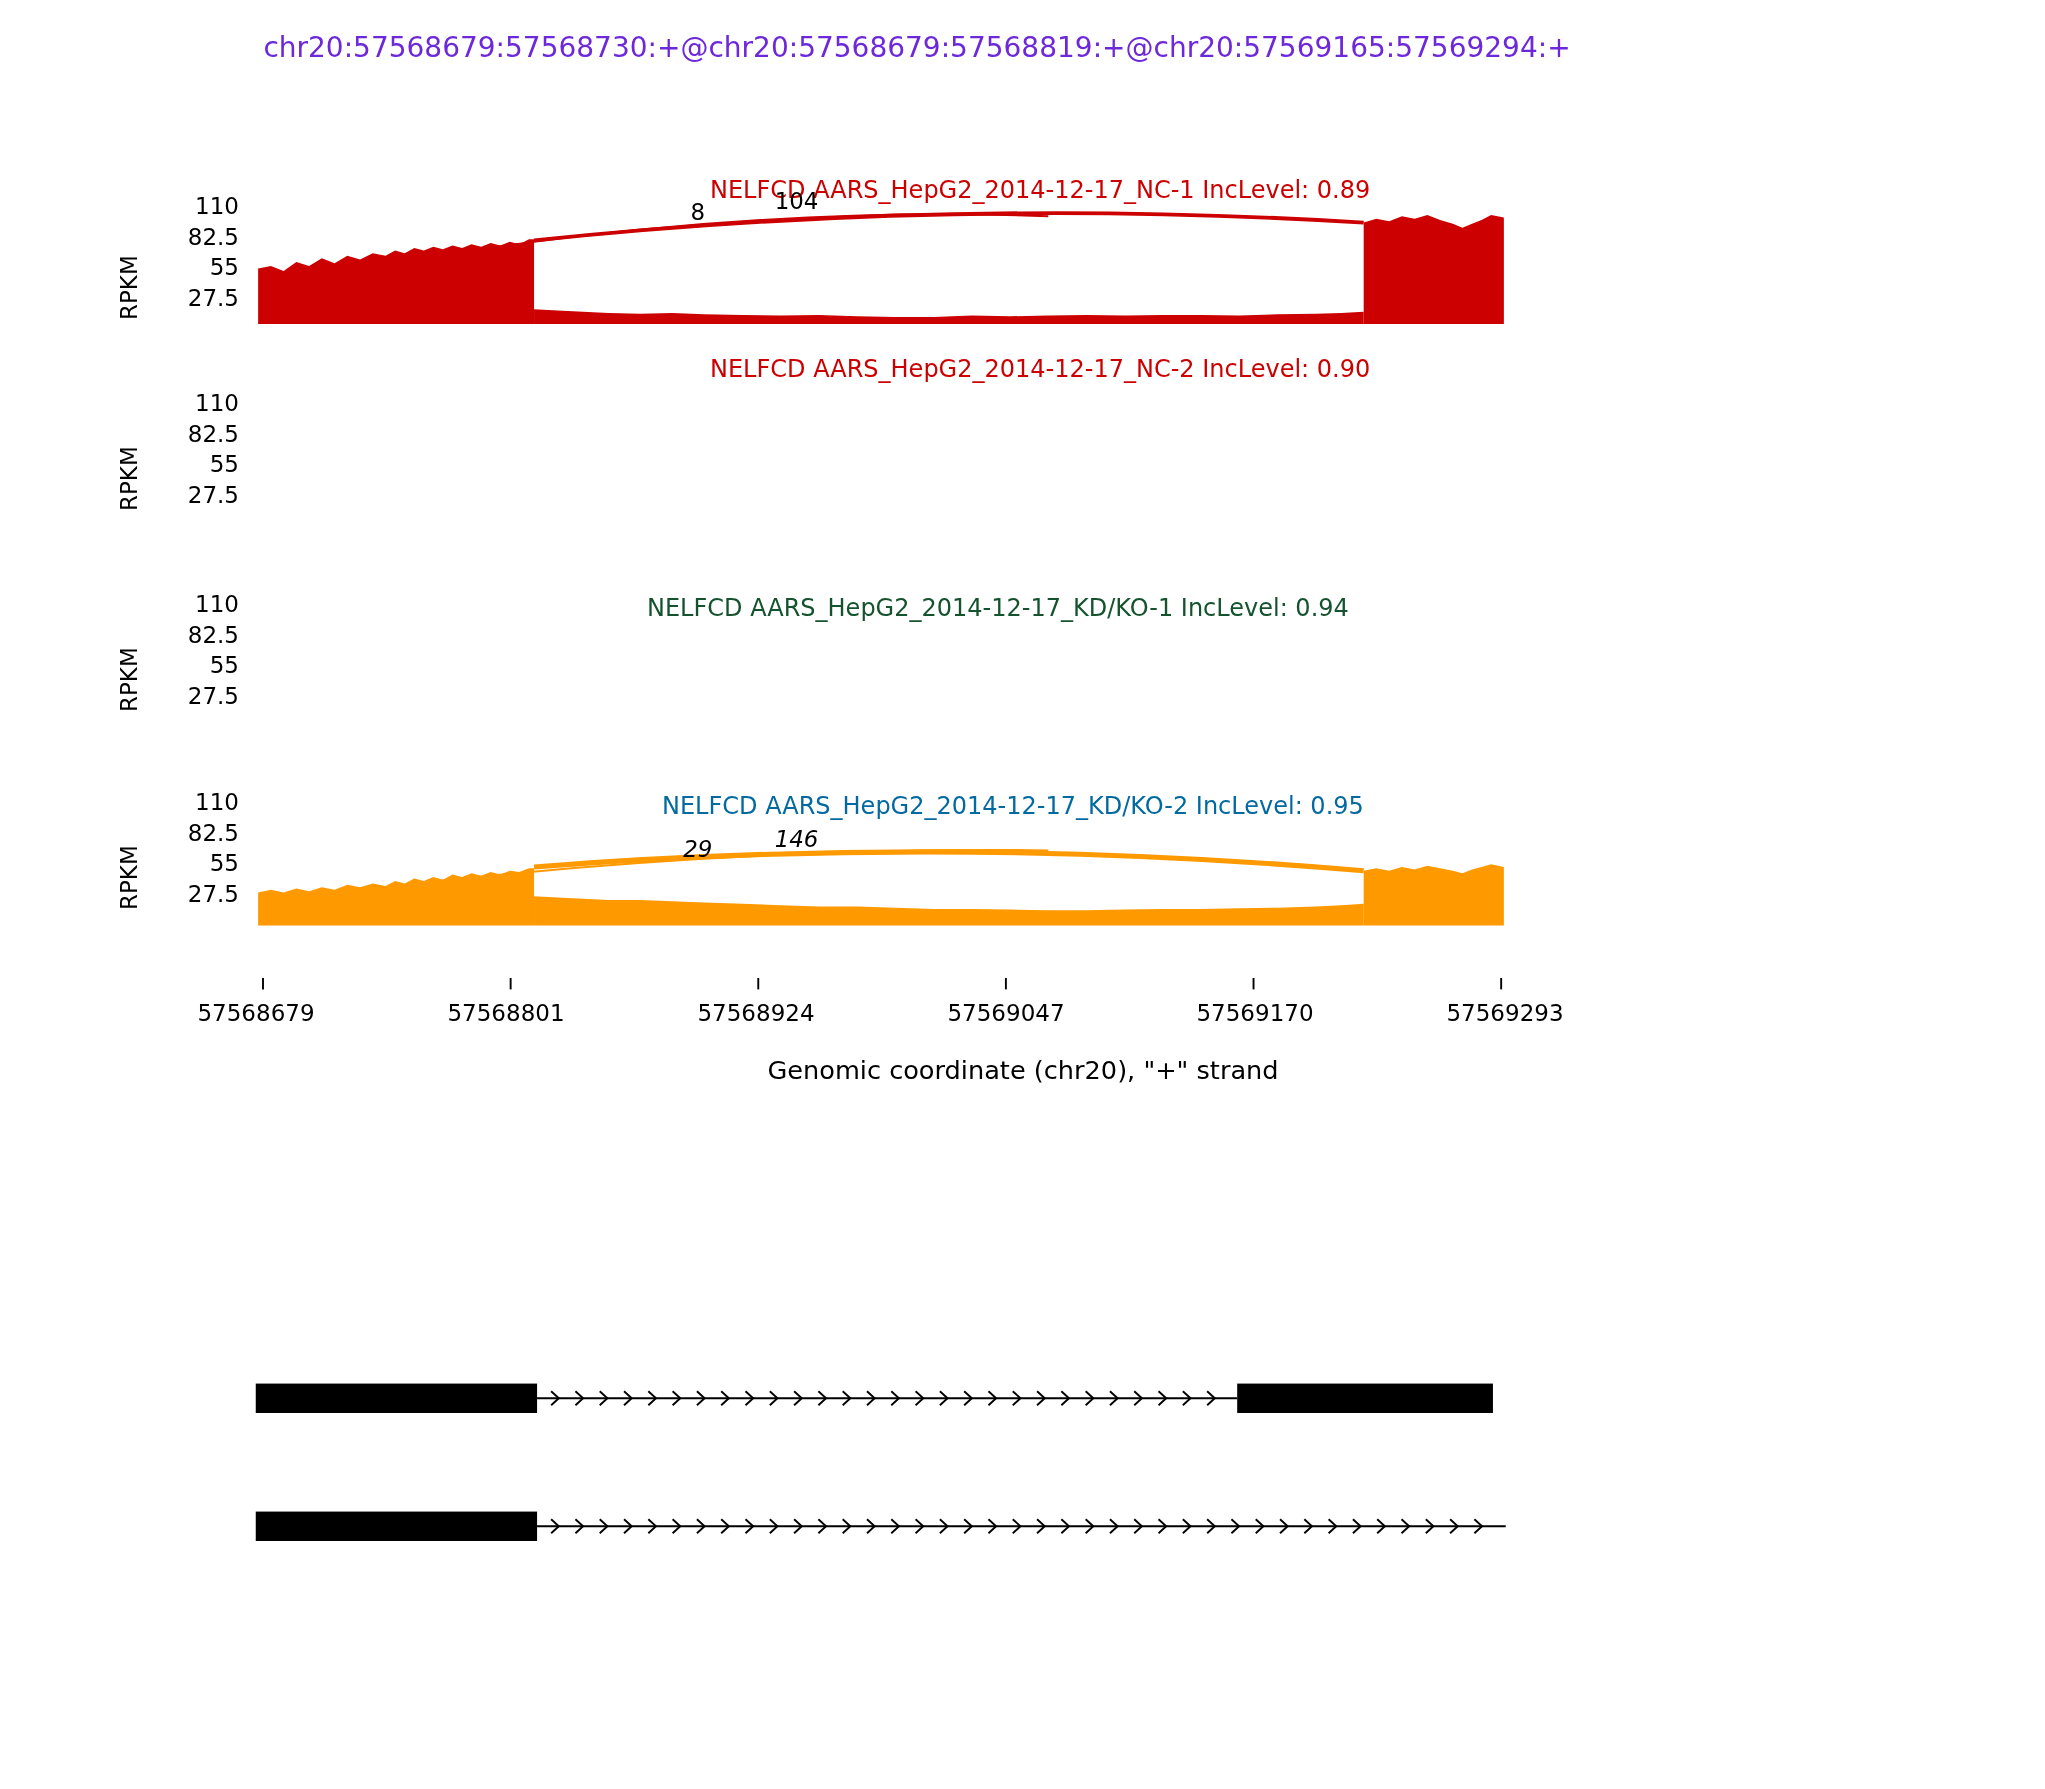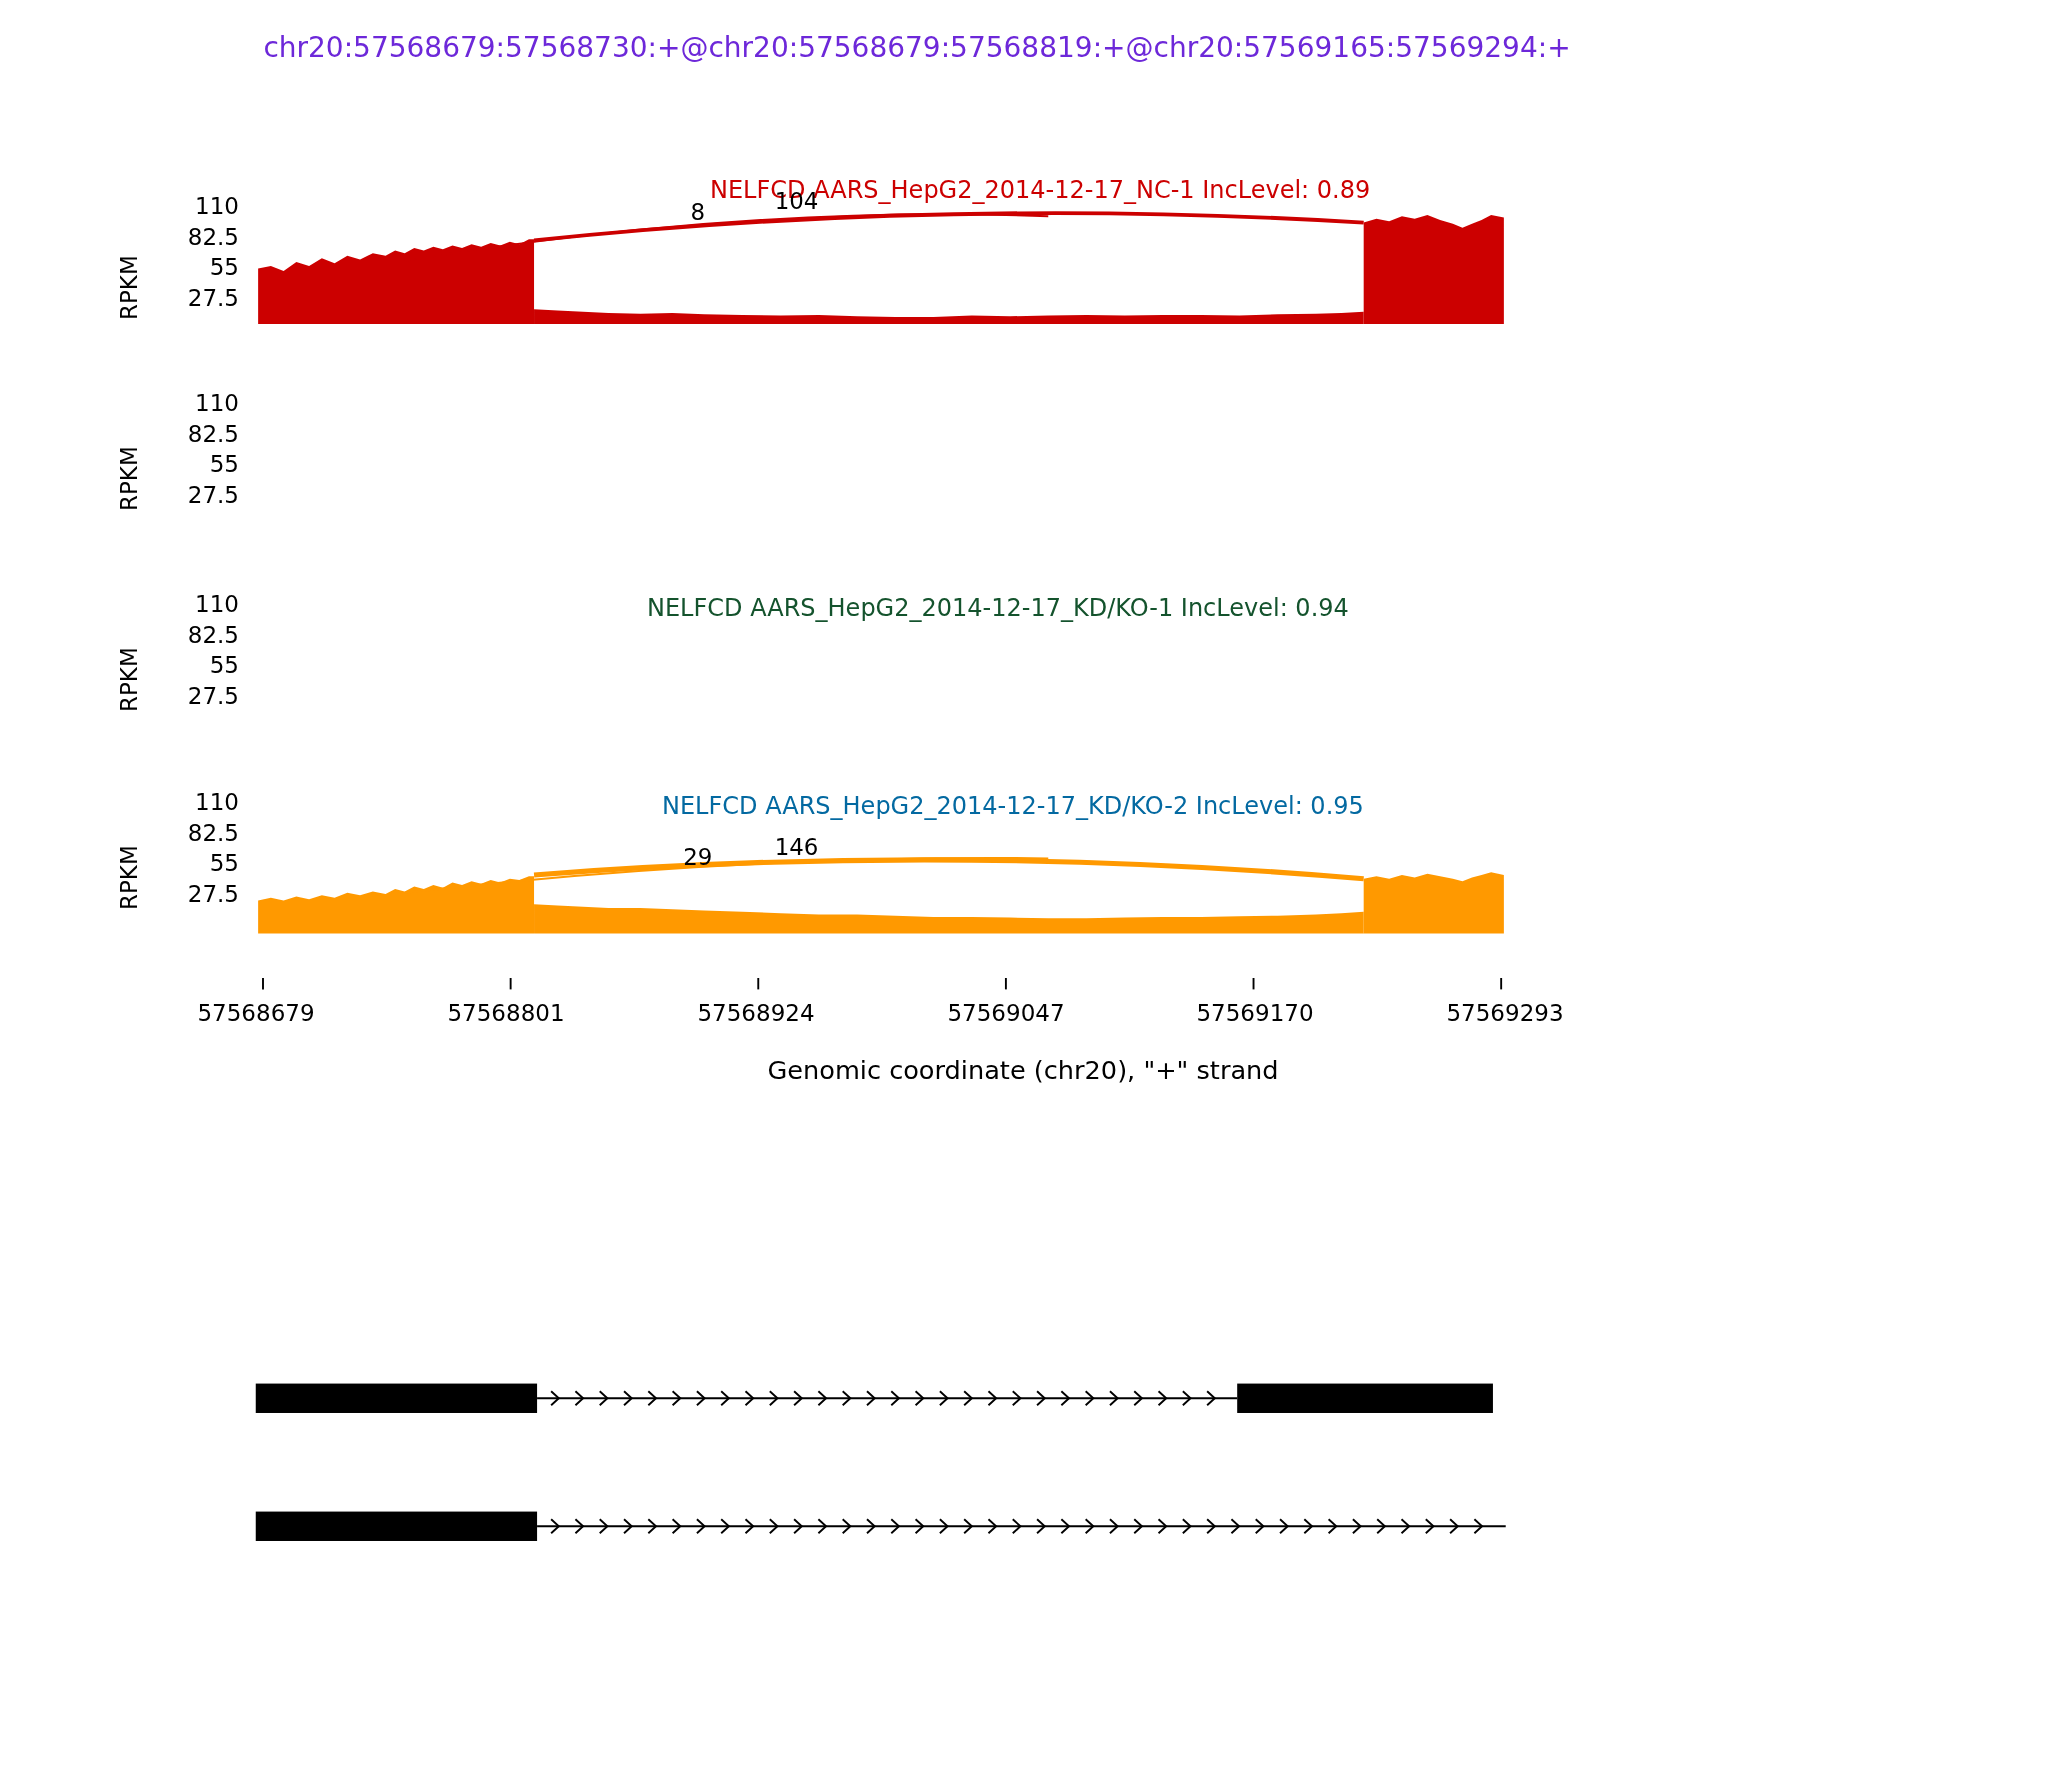--- a/index.html
+++ b/index.html
@@ -119,20 +119,21 @@
 
       <path fill="none" stroke="#cc0000" stroke-width="3" d="M230,108 Q760,20 1240,38"></path>
       <path fill="none" stroke="#cc0000" stroke-width="6" d="M433,76 Q1080,8 1735,48"></path>
       <text x="690" y="44" font-size="36" fill="#000000" text-anchor="middle" font-family="DejaVu Sans, sans-serif">8</text>
       <text x="845" y="26" font-size="36" fill="#000000" text-anchor="middle" font-family="DejaVu Sans, sans-serif">104</text>
     </svg>
   </div>
 </div>
 
 <div class="panel" style="top:358px;height:173px;">
+  <div class="panel-label" style="left:710px; top:-3.2px; color:#cc0000;">NELFCD AARS_HepG2_2014-12-17_NC-2 IncLevel: 0.90</div>
 
   <div class="axis-label" style="top:153px;">RPKM</div>
 
   <div class="ytick-col" style="top:32px;">
     <div class="ytick" style="top:0px;">110</div>
     <div class="ytick" style="top:31px;">82.5</div>
     <div class="ytick" style="top:61px;">55</div>
     <div class="ytick" style="top:92px;">27.5</div>
   </div>
 
@@ -157,21 +158,21 @@
 
   <div class="axis-label" style="top:137px;">RPKM</div>
 
   <div class="ytick-col" style="top:16px;">
     <div class="ytick" style="top:0px;">110</div>
     <div class="ytick" style="top:31px;">82.5</div>
     <div class="ytick" style="top:61px;">55</div>
     <div class="ytick" style="top:92px;">27.5</div>
   </div>
 
-  <div class="plot-area" style="top:28px;height:134px;">
+  <div class="plot-area" style="top:20px;height:134px;font-style:italic;">
     <svg width="1250" height="137" viewBox="0 0 1955 215">
       <path fill="#ff9900" stroke="none" d="M0,208 L0,156 L20,152 L40,156 L60,150 L80,154 L100,148 L120,152 L140,144 L160,148 L180,142 L200,146 L215,138 L230,142 L245,134 L260,138 L275,132 L290,136 L305,128 L320,132 L335,126 L350,130 L365,124 L380,128 L395,122 L410,124 L425,118 L433,118 L433,208 Z"></path>
       <path fill="#ff9900" stroke="none" d="M433,208 L433,162 L470,164 L510,166 L550,168 L600,168 L650,170 L700,172 L760,174 L820,176 L880,178 L940,178 L1000,180 L1060,182 L1120,182 L1180,183 L1240,184 L1300,184 L1360,183 L1420,182 L1480,182 L1540,181 L1600,180 L1660,178 L1700,176 L1735,174 L1735,208 Z"></path>
       <path fill="#ff9900" stroke="none" d="M1735,208 L1735,122 L1755,118 L1775,122 L1795,116 L1815,120 L1835,114 L1855,118 L1875,122 L1890,126 L1905,120 L1920,116 L1935,112 L1955,116 L1955,208 Z"></path>
       <path fill="none" stroke="#ff9900" stroke-width="3" d="M230,144 Q760,84 1240,90"></path>
       <path fill="none" stroke="#ff9900" stroke-width="8" d="M433,116 Q1080,66 1735,122"></path>
       <text x="690" y="100" font-size="36" fill="#000000" text-anchor="middle" font-family="DejaVu Sans, sans-serif">29</text>
       <text x="845" y="84" font-size="36" fill="#000000" text-anchor="middle" font-family="DejaVu Sans, sans-serif">146</text>
     </svg>
   </div>

